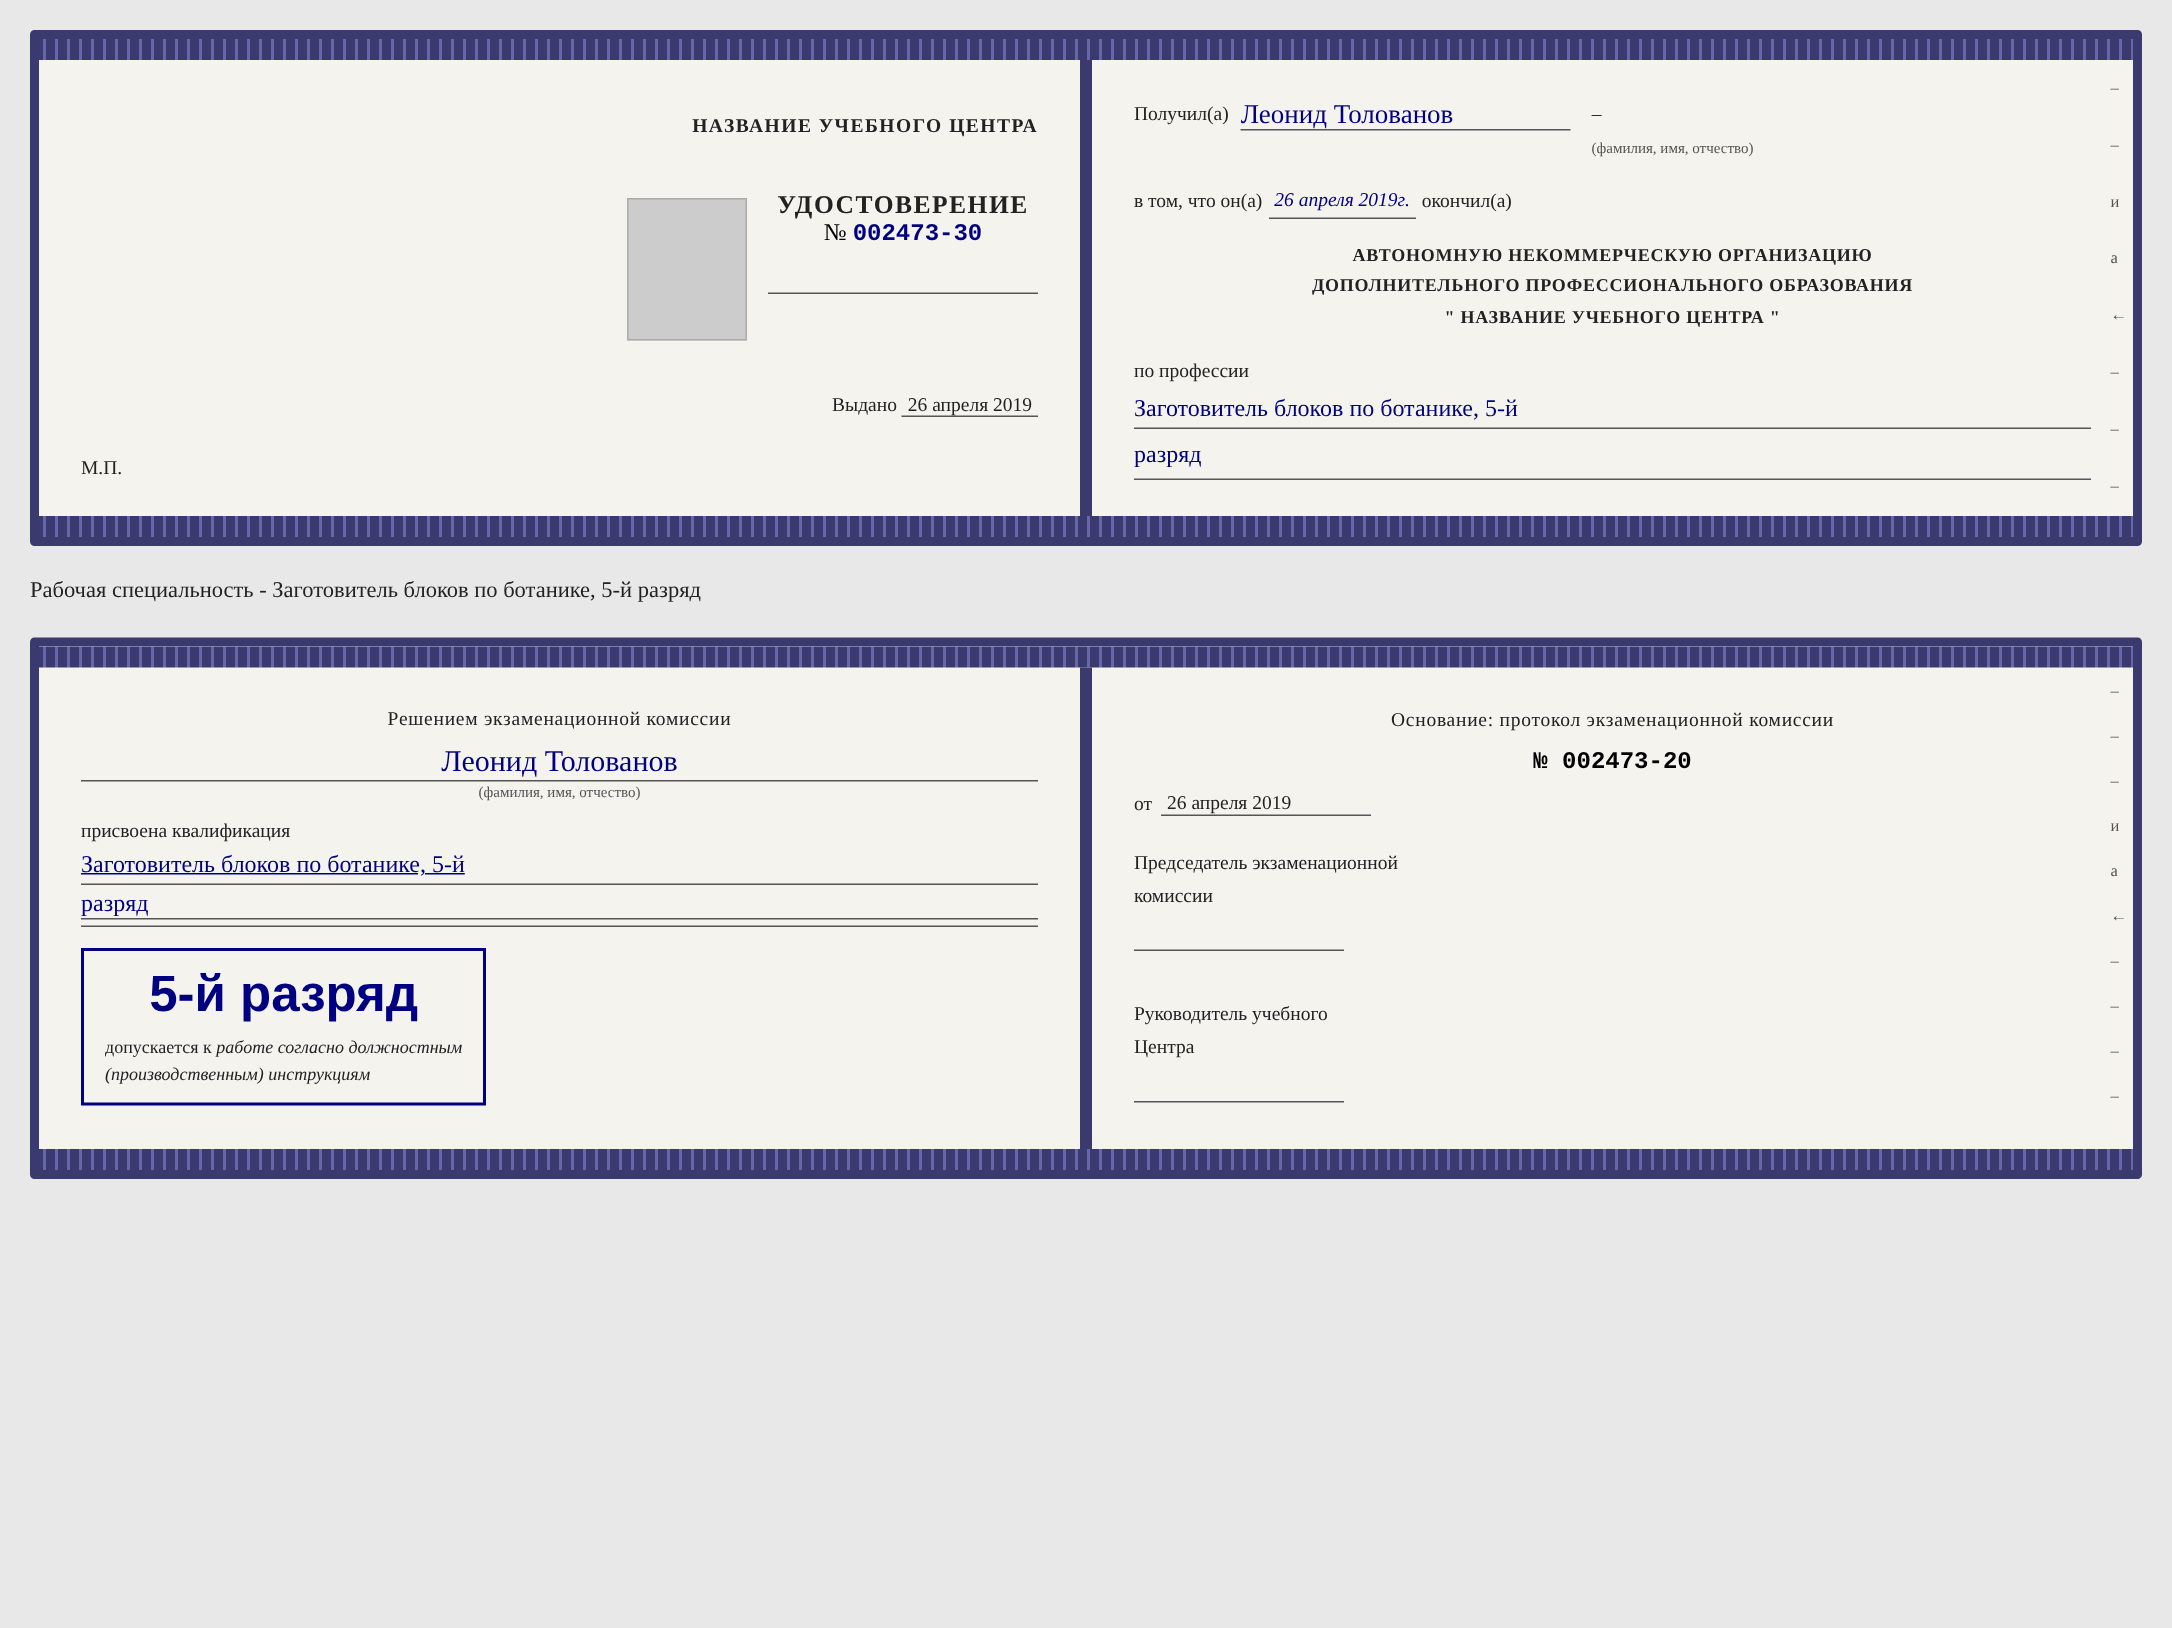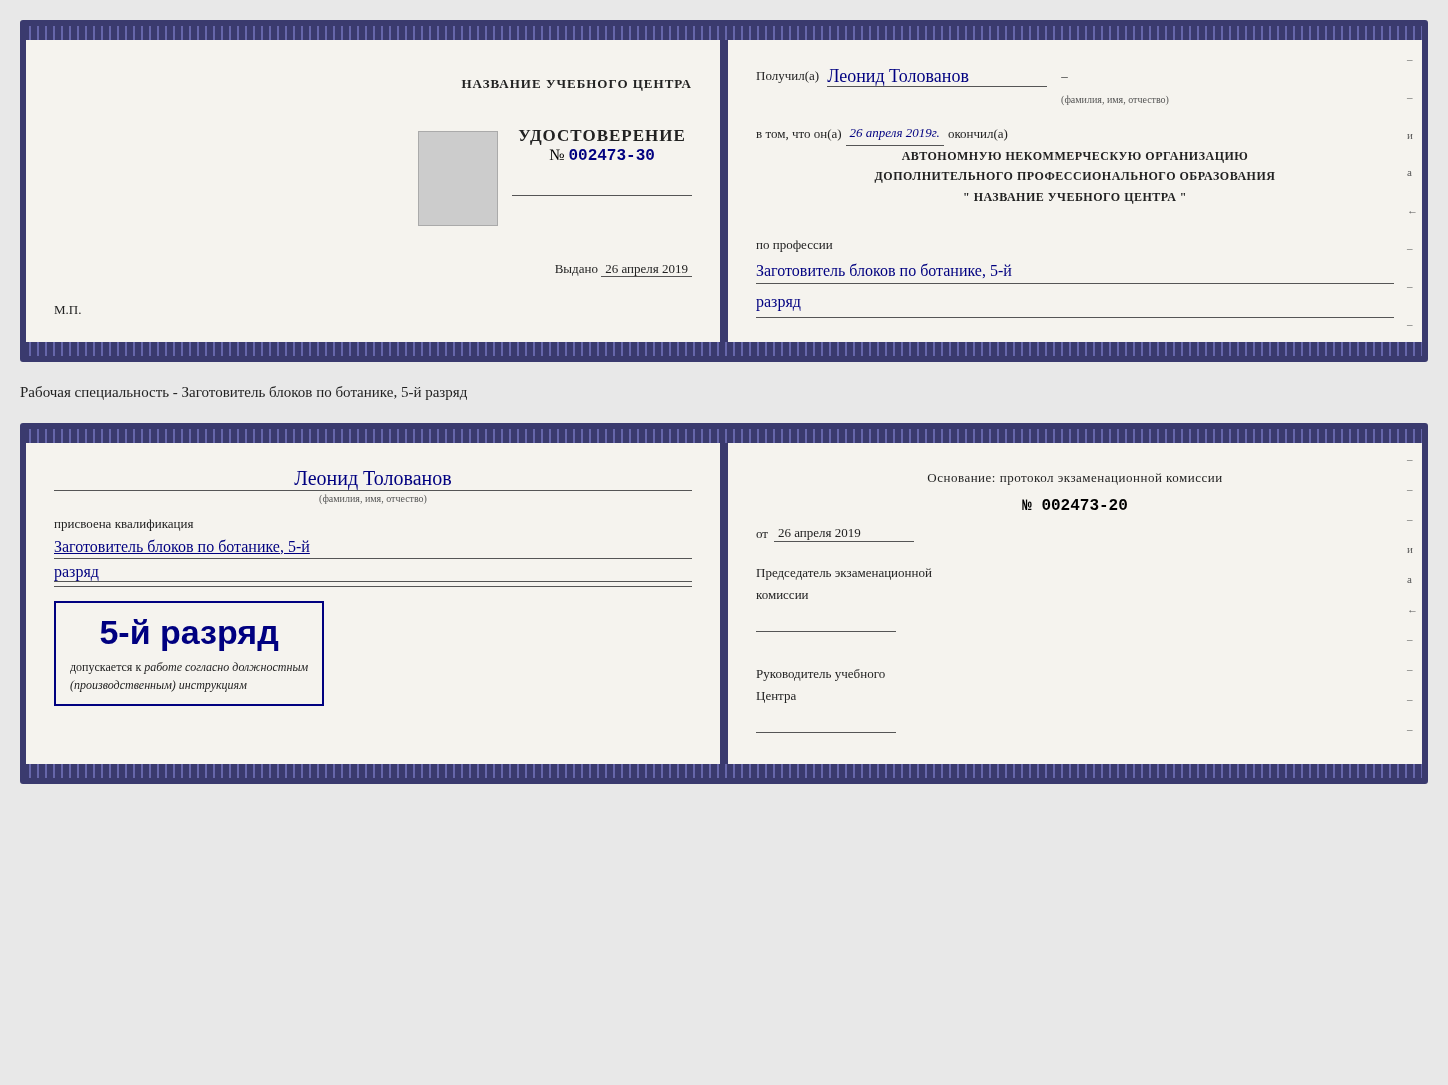--- a/index.html
+++ b/index.html
@@ -139,24 +139,25 @@
       border-bottom: 1px solid #555;
       padding: 0 4px;
     }
 
     .org-block {
       text-align: center;
       font-size: 12px;
       font-weight: bold;
       letter-spacing: 0.5px;
       line-height: 1.7;
+      margin-top: 14px;
     }
 
     .profession-block {
-      margin-top: 26px;
+      margin-top: 14px;
       font-size: 13px;
     }
 
     .profession-handwritten {
       font-family: 'Palatino Linotype', cursive;
       font-size: 16px;
       color: #000080;
       display: block;
       border-bottom: 1px solid #555;
       margin-top: 4px;
@@ -438,20 +439,23 @@
   </div>
 
   <div class="specialty-text">Рабочая специальность - Заготовитель блоков по ботанике, 5-й разряд</div>
 
   <div class="card-wrapper">
     <div class="top-border-deco"></div>
     <div class="card-inner">
       <div class="left-border-deco"></div>
 
       <div class="doc-half doc-half-left bottom-left">
+        <div class="commission-header">
+          <span>Решением экзаменационной комиссии</span>
+        </div>
 
         <span class="person-name-large">Леонид Толованов</span>
         <span class="sub-label">(фамилия, имя, отчество)</span>
 
         <div class="qualification-label">
           <span>присвоена квалификация</span>
         </div>
         <span class="qualification-handwritten">Заготовитель блоков по ботанике, 5-й</span>
         <span class="razryad2-handwritten">разряд</span>
         <div style="border-bottom:1px solid #555; margin-top:4px;"></div>

